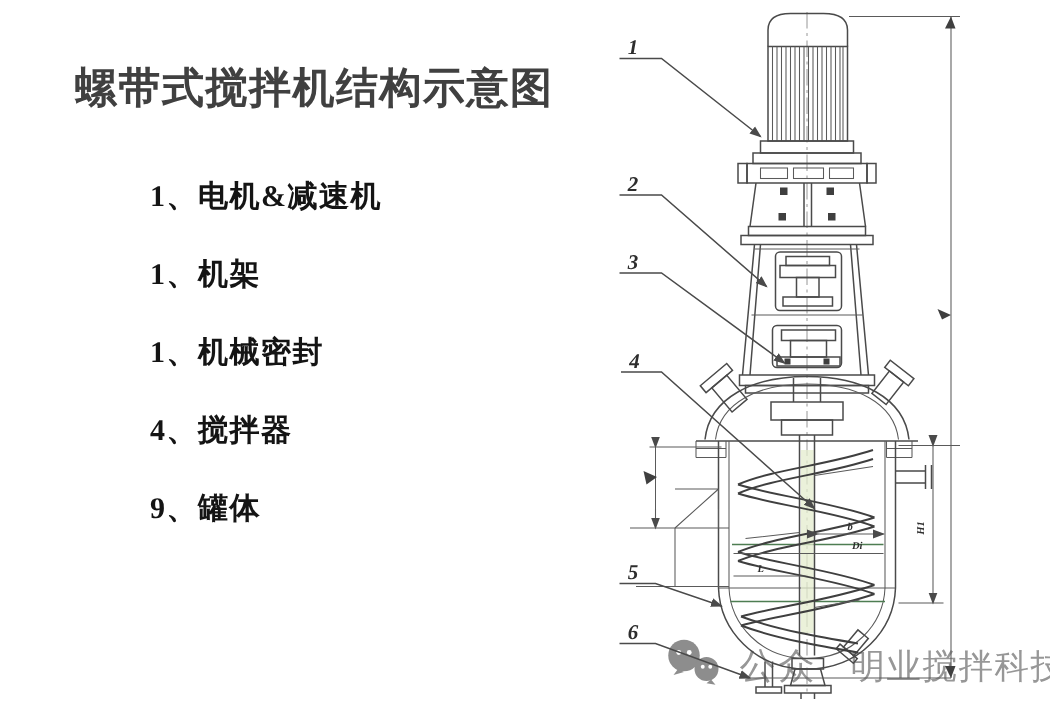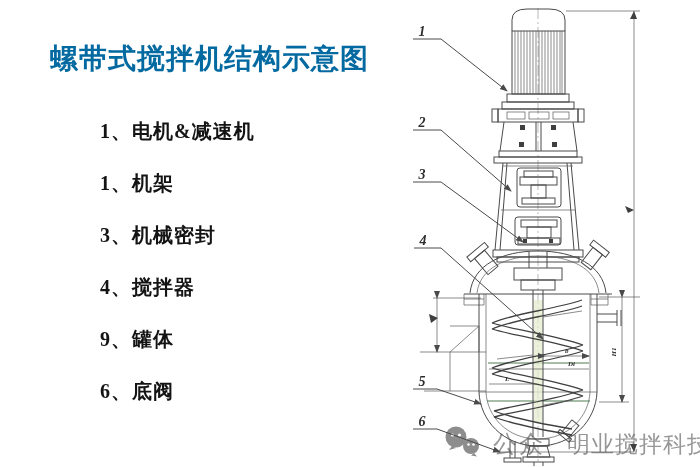--- a/index.html
+++ b/index.html
@@ -2,21 +2,21 @@
 <html><head>
 <meta charset="utf-8">
 <style>
   html,body{margin:0;padding:0;background:#ffffff;}
   .slide{
     position:relative;width:700px;height:467px;background:#ffffff;
     overflow:hidden;font-family:"Liberation Serif","DejaVu Serif",serif;
   }
   .page-title{
     position:absolute;left:50px;top:40px;
-    font-size:28px;font-weight:bold;color:#0369a1;letter-spacing:1px;white-space:nowrap;
+    font-size:28px;font-weight:bold;color:#404040;letter-spacing:1px;white-space:nowrap;
   }
   .legend{
     position:absolute;left:100px;top:119px;display:flex;flex-direction:column;gap:28px;
   }
   .legend-item{
     font-size:20px;font-weight:bold;color:#141414;line-height:24px;
     letter-spacing:1px;white-space:nowrap;
   }
   .watermark{
     position:absolute;left:443px;top:426px;height:36px;display:flex;align-items:center;
@@ -34,24 +34,23 @@
 </head>
 <body>
 
 <div class="slide">
 
   <div class="page-title">螺带式搅拌机结构示意图</div>
 
   <div class="legend">
     <div class="legend-item">1、电机&amp;减速机</div>
     <div class="legend-item">1、机架</div>
-    <div class="legend-item">3、机械密封</div>
+    <div class="legend-item">1、机械密封</div>
     <div class="legend-item">4、搅拌器</div>
     <div class="legend-item">9、罐体</div>
-    <div class="legend-item">6、底阀</div>
   </div>
 
   <div class="watermark">
     <svg width="40" height="36" viewBox="0 0 40 36">
       <circle cx="13" cy="11" r="10.5" fill="#8d8d8d"></circle>
       <path d="M9,20 l-3,4 l7,-2 z" fill="#8d8d8d"></path>
       <circle cx="9.5" cy="9" r="1.6" fill="#ffffff"></circle>
       <circle cx="16.5" cy="9" r="1.6" fill="#ffffff"></circle>
       <circle cx="28" cy="20" r="8" fill="#8d8d8d"></circle>
       <path d="M31,27 l3,3.5 l-6,-1 z" fill="#8d8d8d"></path>

